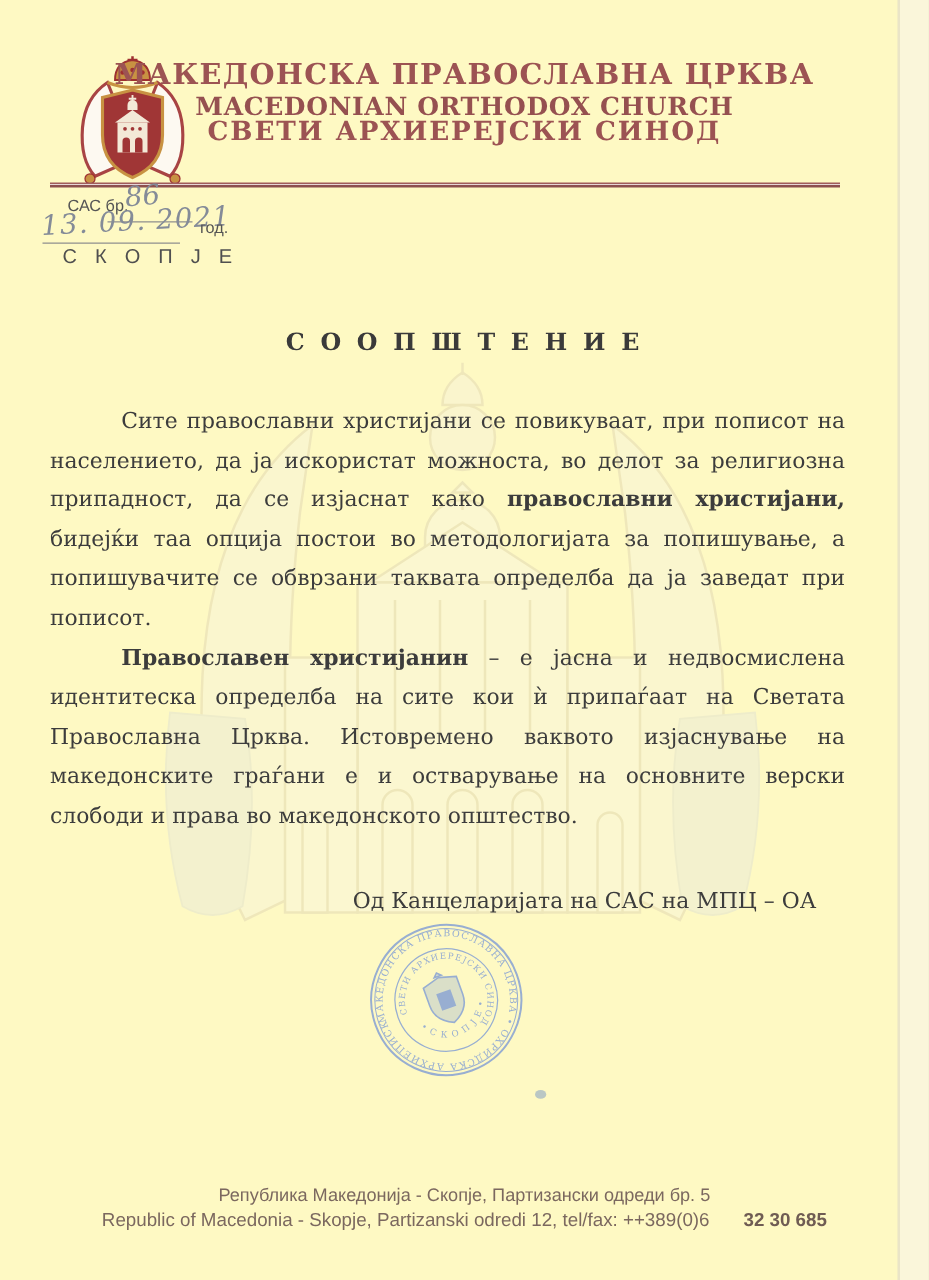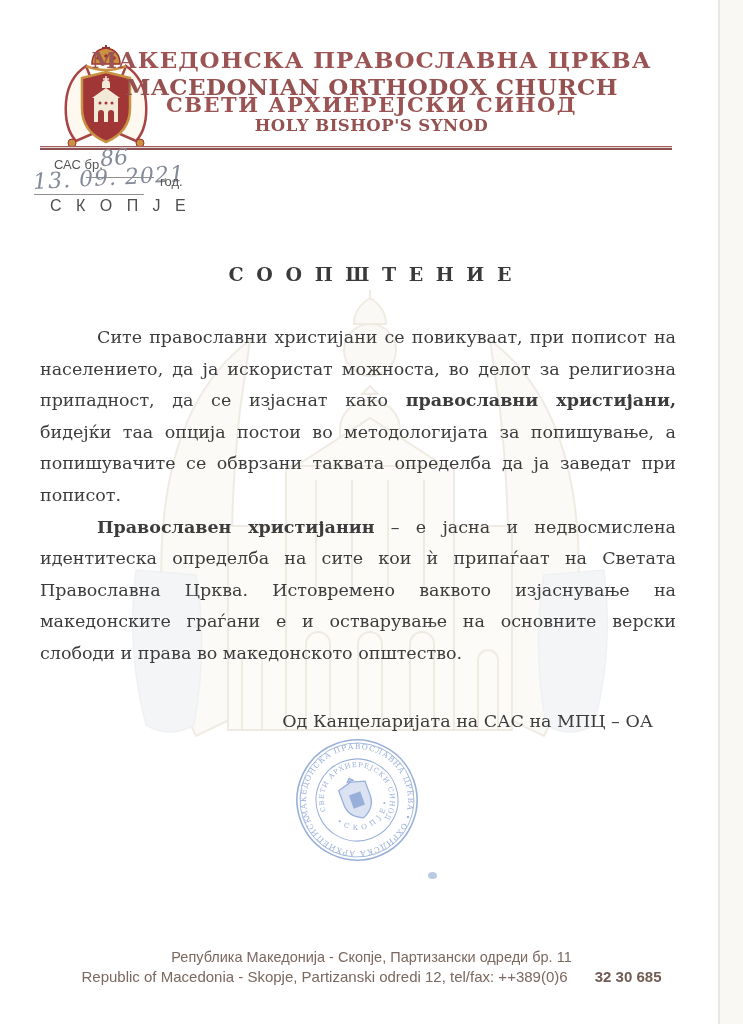--- a/index.html
+++ b/index.html
@@ -1,28 +1,28 @@
 <!DOCTYPE html>
 <html><head>
 <meta charset="utf-8">
 <style>
   html,body{margin:0;padding:0;background:#e9e7e1;}
   .page{
     position:relative;
     width:743px;height:1024px;
     margin:0 auto;
-    background:#ffffff;
+    background:#fef9c3;
     overflow:hidden;
     font-family:"DejaVu Serif", serif;
   }
   .abs{position:absolute;}
   
   .hdr{left:0;right:0;text-align:center;color:#9c5353;font-weight:bold;white-space:nowrap;}
   .hdr-mk1{top:46px;font-size:23px;letter-spacing:1px;}
-  .hdr-en1{top:73px;font-size:23px;color:#955050;letter-spacing:.5px;}
+  .hdr-en1{top:73px;font-size:20px;color:#955050;letter-spacing:.5px;}
   .hdr-mk2{top:92px;font-size:21px;letter-spacing:1.5px;}
   .hdr-en2{top:116px;font-size:16.5px;color:#955050;letter-spacing:.5px;}
   .rule{
     top:146px;left:40px;width:632px;height:4px;
     background:linear-gradient(#a05c5c 0 35%, #e7d6d6 35% 55%, #8c4f4f 55% 100%);
   }
   
   .ref-label{font-family:"Liberation Sans",sans-serif;font-size:13px;color:#555;margin-left:12px;}
   .hw{font-style:italic;color:#848b98;font-family:"DejaVu Serif",serif;}
   .hw-num{left:100px;top:145px;font-size:22px;transform:rotate(-5deg);}
@@ -108,21 +108,20 @@
       <path d="M46 78 v-9 a3 3 0 0 1 6 0 v9 Z M56 78 v-9 a3 3 0 0 1 6 0 v9 Z" fill="#a03636"></path>
       <circle cx="48" cy="59" r="1.5" fill="#a03636"></circle>
       <circle cx="54" cy="59" r="1.5" fill="#a03636"></circle>
       <circle cx="60" cy="59" r="1.5" fill="#a03636"></circle>
     </g>
   </svg>
 
   <div class="abs hdr hdr-mk1">МАКЕДОНСКА ПРАВОСЛАВНА ЦРКВА</div>
   <div class="abs hdr hdr-en1">MACEDONIAN ORTHODOX CHURCH</div>
   <div class="abs hdr hdr-mk2">СВЕТИ АРХИЕРЕЈСКИ СИНОД</div>
-  <div class="abs hdr hdr-en2">HOLY BISHOP'S SYNOD</div>
   <div class="abs rule"></div>
 
   <div class="abs ref-label" style="left:42px;top:157px">САС бр.</div>
   <div class="abs hw hw-num">86</div>
   <div class="abs uline" style="left:86px;top:177px;width:68px"></div>
   <div class="abs hw hw-date">13. 09. 2021</div>
   <div class="abs uline" style="left:34px;top:194px;width:110px"></div>
   <div class="abs ref-label" style="left:148px;top:174px">год.</div>
   <div class="abs city">С К О П Ј Е</div>
 
@@ -157,18 +156,18 @@
     </text>
     <g stroke="#87a2d4" stroke-width="1.3" fill="rgba(135,162,212,.35)">
       <path d="M75 52 l-3 3 h6 Z"></path>
       <path d="M75 56 L89 60 V75 Q89 88 75 94 Q61 88 61 75 V60 Z"></path>
       <rect x="69" y="68" width="12" height="14" fill="#87a2d4" stroke="none"></rect>
     </g>
   </svg>
 
   <div class="abs ink-speck"></div>
 
-  <div class="abs footer footer-1">Република Македонија - Скопје, Партизански одреди бр. 11</div>
+  <div class="abs footer footer-1">Република Македонија - Скопје, Партизански одреди бр. 5</div>
   <div class="abs footer footer-2"><span>Republic of Macedonia - Skopje, Partizanski odredi 12, tel/fax: ++389(0)6 </span><b>32 30 685</b></div>
 
   <div class="abs edge-line"></div>
   <div class="abs edge-tint"></div>
 </div>
 
 </body></html>

